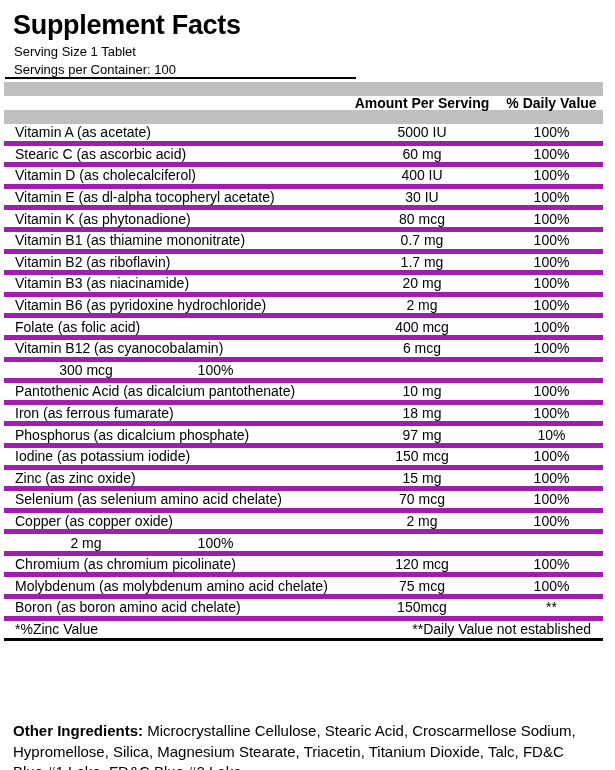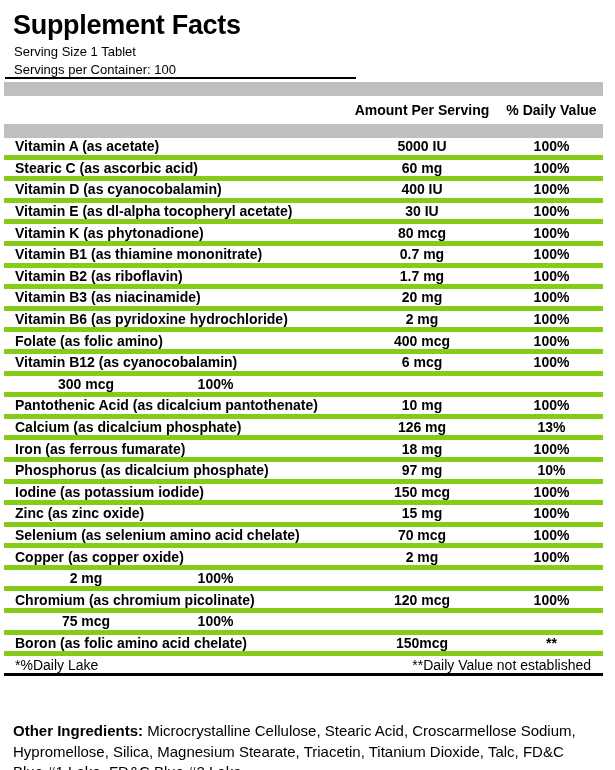--- a/index.html
+++ b/index.html
@@ -19,30 +19,30 @@
   }
   .serving-line { position: absolute; left: 14px; font-size: 13px; line-height: 17px; white-space: nowrap; }
   .serving-size { top: 43px; }
   .servings-container { top: 61px; }
   .head-underline { position: absolute; left: 5px; top: 77px; width: 351px; height: 2px; background: #000; }
 
   
   .facts-table { position: absolute; left: 4px; top: 82px; width: 599px; }
   .bar { height: 14px; background: #bfbfbf; }
   .col-header-row {
-    height: 28px; display: flex; align-items: center;
+    height: 14px; display: flex; align-items: center;
     font-weight: bold; font-size: 14px; white-space: nowrap;
   }
   .c-name { width: 336px; padding-left: 11px; box-sizing: border-box; overflow: hidden; white-space: nowrap; }
   .c-amt  { width: 164px; text-align: center; white-space: nowrap; }
   .c-dv   { width: 95px;  text-align: center; white-space: nowrap; }
 
   .trow {
-    height: 16.6px; border-bottom: 5px solid #84cc16;
-    display: flex; align-items: center; font-size: 14px; font-weight: bold;
+    height: 16.6px; border-bottom: 5px solid #a21caf;
+    display: flex; align-items: center; font-size: 14px;
   }
   .footnote-row {
     height: 17px; border-bottom: 3.5px solid #000;
     display: flex; align-items: center; justify-content: space-between;
     font-size: 14px; padding-left: 11px; box-sizing: content-box;
   }
   .footnote-right { padding-right: 12px; white-space: nowrap; }
   .footnote-left { white-space: nowrap; }
 
   
@@ -78,21 +78,21 @@
           <div class="c-name">Vitamin A (as acetate)</div>
           <div class="c-amt">5000 IU</div>
           <div class="c-dv">100%</div>
         </div>
         <div class="trow">
           <div class="c-name">Stearic C (as ascorbic acid)</div>
           <div class="c-amt">60 mg</div>
           <div class="c-dv">100%</div>
         </div>
         <div class="trow">
-          <div class="c-name">Vitamin D (as cyanocobalamin)</div>
+          <div class="c-name">Vitamin D (as cholecalciferol)</div>
           <div class="c-amt">400 IU</div>
           <div class="c-dv">100%</div>
         </div>
         <div class="trow">
           <div class="c-name">Vitamin E (as dl-alpha tocopheryl acetate)</div>
           <div class="c-amt">30 IU</div>
           <div class="c-dv">100%</div>
         </div>
         <div class="trow">
           <div class="c-name">Vitamin K (as phytonadione)</div>
@@ -113,42 +113,37 @@
           <div class="c-name">Vitamin B3 (as niacinamide)</div>
           <div class="c-amt">20 mg</div>
           <div class="c-dv">100%</div>
         </div>
         <div class="trow">
           <div class="c-name">Vitamin B6 (as pyridoxine hydrochloride)</div>
           <div class="c-amt">2 mg</div>
           <div class="c-dv">100%</div>
         </div>
         <div class="trow">
-          <div class="c-name">Folate (as folic amino)</div>
+          <div class="c-name">Folate (as folic acid)</div>
           <div class="c-amt">400 mcg</div>
           <div class="c-dv">100%</div>
         </div>
         <div class="trow">
           <div class="c-name">Vitamin B12 (as cyanocobalamin)</div>
           <div class="c-amt">6 mcg</div>
           <div class="c-dv">100%</div>
         </div>
         <div class="trow">
           <div class="c-amt">300 mcg</div>
           <div class="c-dv">100%</div>
         </div>
         <div class="trow">
           <div class="c-name">Pantothenic Acid (as dicalcium pantothenate)</div>
           <div class="c-amt">10 mg</div>
           <div class="c-dv">100%</div>
-        </div>
-        <div class="trow">
-          <div class="c-name">Calcium (as dicalcium phosphate)</div>
-          <div class="c-amt">126 mg</div>
-          <div class="c-dv">13%</div>
         </div>
         <div class="trow">
           <div class="c-name">Iron (as ferrous fumarate)</div>
           <div class="c-amt">18 mg</div>
           <div class="c-dv">100%</div>
         </div>
         <div class="trow">
           <div class="c-name">Phosphorus (as dicalcium phosphate)</div>
           <div class="c-amt">97 mg</div>
           <div class="c-dv">10%</div>
@@ -176,31 +171,32 @@
         <div class="trow">
           <div class="c-amt">2 mg</div>
           <div class="c-dv">100%</div>
         </div>
         <div class="trow">
           <div class="c-name">Chromium (as chromium picolinate)</div>
           <div class="c-amt">120 mcg</div>
           <div class="c-dv">100%</div>
         </div>
         <div class="trow">
+          <div class="c-name">Molybdenum (as molybdenum amino acid chelate)</div>
           <div class="c-amt">75 mcg</div>
           <div class="c-dv">100%</div>
         </div>
         <div class="trow">
-          <div class="c-name">Boron (as folic amino acid chelate)</div>
+          <div class="c-name">Boron (as boron amino acid chelate)</div>
           <div class="c-amt">150mcg</div>
           <div class="c-dv">**</div>
         </div>
       </div>
 
     <div class="footnote-row">
-      <span class="footnote-left">*%Daily Lake</span>
+      <span class="footnote-left">*%Zinc Value</span>
       <span class="footnote-right">**Daily Value not established</span>
     </div>
   </div>
 
   <p class="other-ingredients"><b>Other Ingredients:</b> <span>Microcrystalline Cellulose, Stearic Acid, Croscarmellose Sodium, Hypromellose, Silica, Magnesium Stearate, Triacetin, Titanium Dioxide, Talc, FD&amp;C Blue #1 Lake, FD&amp;C Blue #2 Lake.</span></p>
 
 </div>
 
 </body></html>

